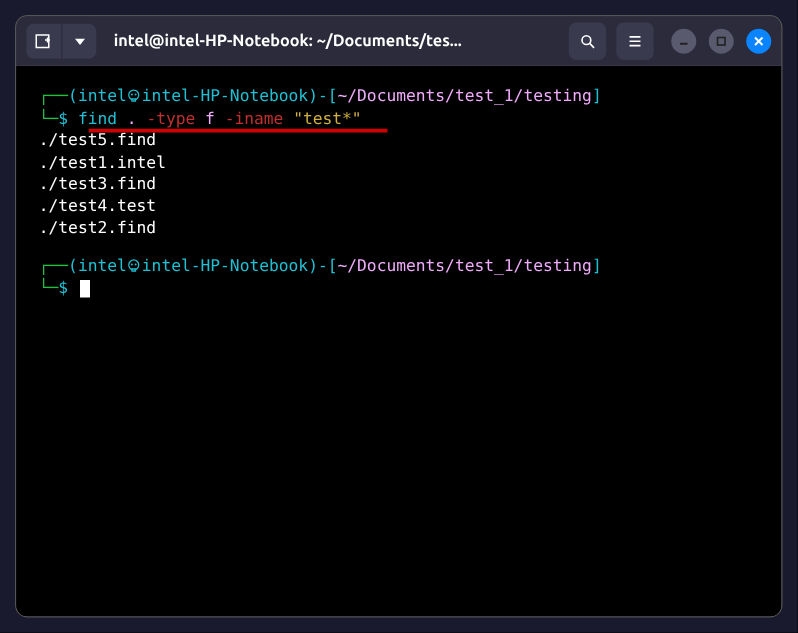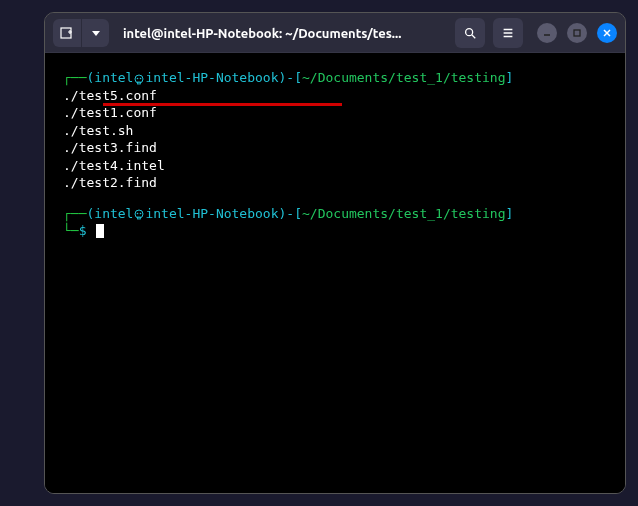--- a/index.html
+++ b/index.html
@@ -13,21 +13,20 @@
       flex-direction: column;
     }
     .window {
       background: #2b2b3b;
       border-radius: 10px;
       flex: 1;
       display: flex;
       flex-direction: column;
       overflow: hidden;
       border: 1px solid #555;
-      margin-left: 32px;
     }
     .titlebar {
       background: #2b2b3b;
       height: 40px;
       display: flex;
       align-items: center;
       padding: 4px 8px;
       gap: 8px;
       border-bottom: 1px solid rgba(255,255,255,0.05);
     }
@@ -94,21 +93,21 @@
       position: relative;
       overflow-y: auto;
       border: 6px solid #000;
       border-top-width: 4px;
     }
     .terminal::-webkit-scrollbar { width: 10px; }
     .terminal::-webkit-scrollbar-thumb { background: #555; border-radius: 5px; }
     .terminal::-webkit-scrollbar-track { background: #111; }
     .line { white-space: pre; }
     .cyan { color: #20c0d4; }
-    .white { color: #22c55e; }
+    .white { color: #f0abfc; }
     .yellow { color: #d0b040; }
     .red { color: #c03030; }
     .prompt-line1 { position: relative; display: block; }
     .tree-top { color: #20c040; }
     .tree-bottom { color: #20c040; }
     .output { color: #fff; }
     .underline-red {
       position: absolute;
       height: 3px;
       background: #d00000;
@@ -186,26 +185,26 @@
   </div>
 
   <div class="terminal">
     <div class="section">
       <div class="line prompt-line1"><span class="tree-top">┌──</span><span class="cyan">(</span><span class="cyan">intel</span><span class="cyan skull-icon"><svg viewBox="0 0 12 12">
               <circle cx="6" cy="5" r="4" fill="none" stroke="#20c0d4" stroke-width="1"></circle>
               <circle cx="4.5" cy="4.5" r="0.8" fill="#20c0d4"></circle>
               <circle cx="7.5" cy="4.5" r="0.8" fill="#20c0d4"></circle>
               <rect x="4.5" y="8" width="3" height="2" fill="none" stroke="#20c0d4" stroke-width="0.8"></rect>
             </svg></span><span class="cyan">intel-HP-Notebook</span><span class="cyan">)</span><span class="cyan">-</span><span class="cyan">[</span><span class="white">~/Documents/test_1/testing</span><span class="cyan">]</span></div>
+      <div class="line"><span class="tree-bottom">└─</span><span class="cyan">$ </span><span class="cyan">find</span><span> </span><span class="white">.</span><span> </span><span class="red">-type</span><span> </span><span class="white">f</span><span> </span><span class="red">-iname</span><span> </span><span class="yellow">"test*"</span></div>
       <div class="underline-red"></div>
-      <div class="line output">./test5.conf</div>
-      <div class="line output">./test1.conf</div>
-      <div class="line output">./test.sh</div>
+      <div class="line output">./test5.find</div>
+      <div class="line output">./test1.intel</div>
       <div class="line output">./test3.find</div>
-      <div class="line output">./test4.intel</div>
+      <div class="line output">./test4.test</div>
       <div class="line output">./test2.find</div>
     </div>
     <div style="height: 13px;"></div>
     <div class="section">
       <div class="line"><span class="tree-top">┌──</span><span class="cyan">(</span><span class="cyan">intel</span><span class="cyan skull-icon"><svg viewBox="0 0 12 12">
               <circle cx="6" cy="5" r="4" fill="none" stroke="#20c0d4" stroke-width="1"></circle>
               <circle cx="4.5" cy="4.5" r="0.8" fill="#20c0d4"></circle>
               <circle cx="7.5" cy="4.5" r="0.8" fill="#20c0d4"></circle>
               <rect x="4.5" y="8" width="3" height="2" fill="none" stroke="#20c0d4" stroke-width="0.8"></rect>
             </svg></span><span class="cyan">intel-HP-Notebook</span><span class="cyan">)</span><span class="cyan">-</span><span class="cyan">[</span><span class="white">~/Documents/test_1/testing</span><span class="cyan">]</span></div>

